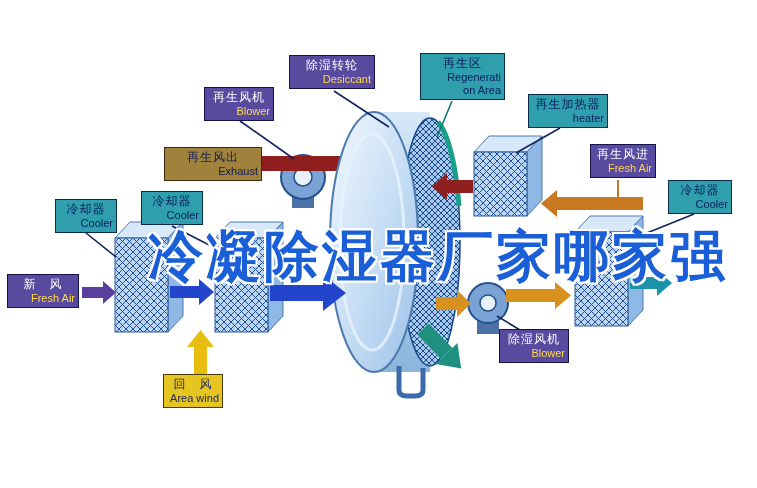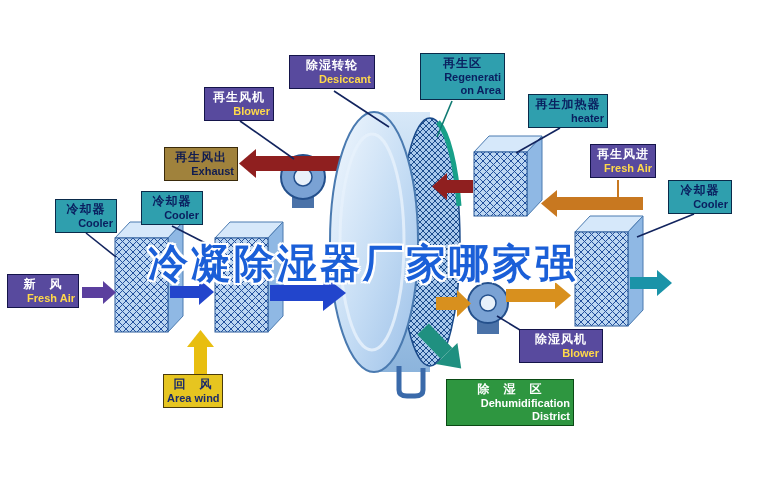--- a/index.html
+++ b/index.html
@@ -1,34 +1,34 @@
 <!DOCTYPE html>
 <html><head>
 <meta charset="utf-8">
 <style>
   html,body{margin:0;padding:0;background:#ffffff;}
   #stage{position:relative;width:757px;height:488px;background:#ffffff;overflow:hidden;
          font-family:"Liberation Sans",sans-serif;}
   #diagram-svg{position:absolute;left:0;top:0;z-index:1;}
   .lbl{position:absolute;z-index:7;border:1px solid #101a4a;text-align:center;
-       padding:2px 3px;font-weight:bold;line-height:1.22;box-sizing:border-box;}
+       padding:2px 3px;font-weight:normal;line-height:1.22;box-sizing:border-box;}
   .lbl .zh{font-size:12px;letter-spacing:1px;white-space:nowrap;}
   .lbl .en{font-size:11px;white-space:nowrap;text-align:right;}
   .purple{background:#584a9e;border-color:#14144a;}
   .purple .zh{color:#ffffff;}
   .purple .en{color:#ffd94a;}
   .teal{background:#2f9fae;border-color:#0a2a4a;}
   .teal .zh,.teal .en{color:#0a2060;}
   .tan{background:#a0823c;border-color:#3a2a0a;}
   .tan .zh,.tan .en{color:#101c50;}
   .yellow{background:#e6c520;border-color:#4a3a0a;}
   .yellow .zh,.yellow .en{color:#1a2a6a;}
   .green{background:#2e9640;border-color:#0a4a14;}
   .green .zh,.green .en{color:#ffffff;}
-  #watermark{position:absolute;left:148px;top:236px;z-index:6;font-size:40px;font-weight:bold;
+  #watermark{position:absolute;left:148px;top:220px;z-index:6;font-size:55px;font-weight:bold;
        color:#1a5fd8;white-space:nowrap;letter-spacing:3px;
        text-shadow:2px 0 0 #fff,-2px 0 0 #fff,0 2px 0 #fff,0 -2px 0 #fff,
                    2px 2px 0 #fff,-2px -2px 0 #fff,2px -2px 0 #fff,-2px 2px 0 #fff;}
 </style>
 </head>
 <body>
 
 <div id="stage">
 
 <svg id="diagram-svg" width="757" height="488" viewBox="0 0 757 488" xmlns="http://www.w3.org/2000/svg">
@@ -170,21 +170,21 @@
 <div class="lbl purple" style="left:204px;top:87px;width:70px">
   <div class="zh">再生风机</div>
   <div class="en">Blower</div>
 </div>
 
 <div class="lbl teal" style="left:528px;top:94px;width:80px">
   <div class="zh">再生加热器</div>
   <div class="en">heater</div>
 </div>
 
-<div class="lbl tan" style="left:164px;top:147px;width:74px">
+<div class="lbl tan" style="left:164px;top:147px;width:98px">
   <div class="zh">再生风出</div>
   <div class="en">Exhaust</div>
 </div>
 
 <div class="lbl purple" style="left:590px;top:144px;width:66px">
   <div class="zh">再生风进</div>
   <div class="en">Fresh Air</div>
 </div>
 
 <div class="lbl teal" style="left:668px;top:180px;width:64px">
@@ -206,24 +206,19 @@
   <div class="zh">新　风</div>
   <div class="en">Fresh Air</div>
 </div>
 
 
 <div class="lbl yellow" style="left:163px;top:374px;width:60px">
   <div class="zh">回　风</div>
   <div class="en">Area wind</div>
 </div>
 
-<div class="lbl purple" style="left:519px;top:329px;width:84px">
+<div class="lbl purple" style="left:499px;top:329px;width:70px">
   <div class="zh">除湿风机</div>
   <div class="en">Blower</div>
 </div>
 
-<div class="lbl green" style="left:446px;top:379px;width:128px">
-  <div class="zh">除　湿　区</div>
-  <div class="en">Dehumidification</div>
-  <div class="en">District</div>
-</div>
 
 </div>
 
 </body></html>

